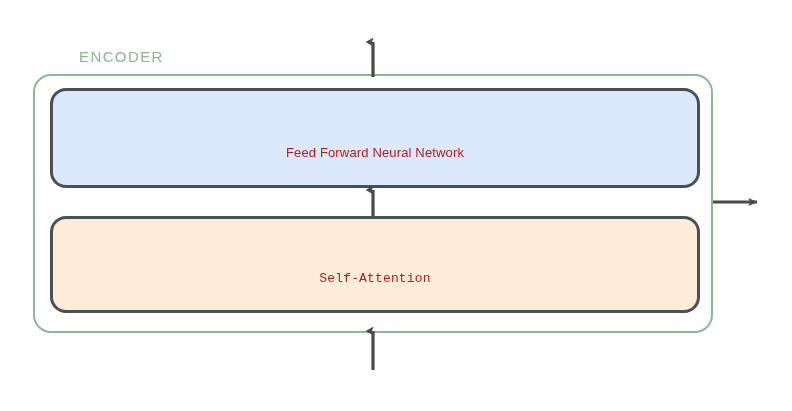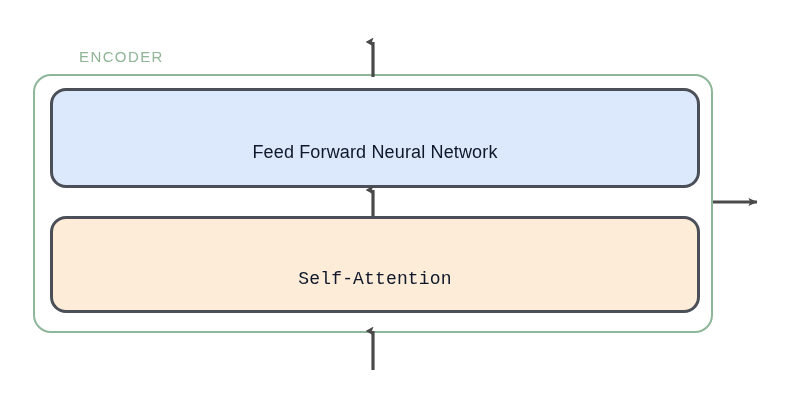--- a/index.html
+++ b/index.html
@@ -55,22 +55,22 @@
     position: absolute;
     box-sizing: border-box;
     border: 3px solid #4a4f58;
     border-radius: 16px;
     display: flex;
     align-items: center;
     justify-content: center;
   }
 
   .layer-label {
-    font-size: 18px;
-    color: #0f172a;
+    font-size: 13px;
+    color: #b91c1c;
     font-weight: 400;
     letter-spacing: 0.15px;
     white-space: nowrap;
     margin-top: 28px;
   }
 
   .layer-ffn {
     left: 50px;
     top: 88px;
     width: 650px;

